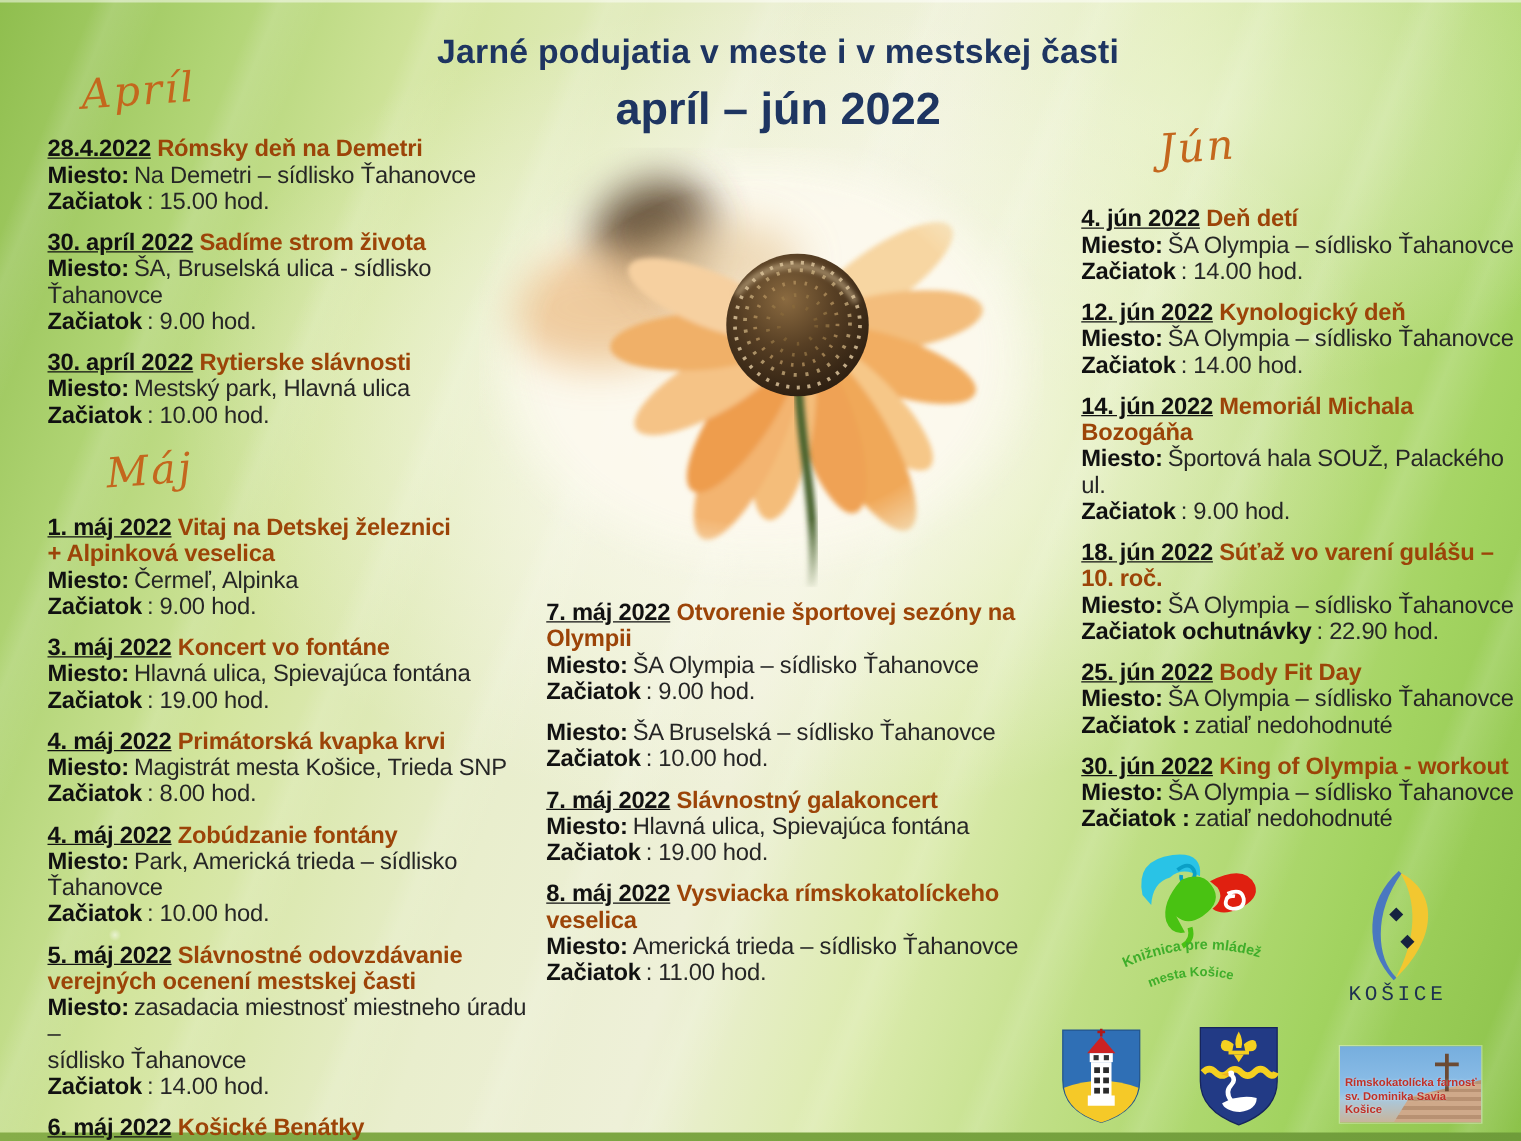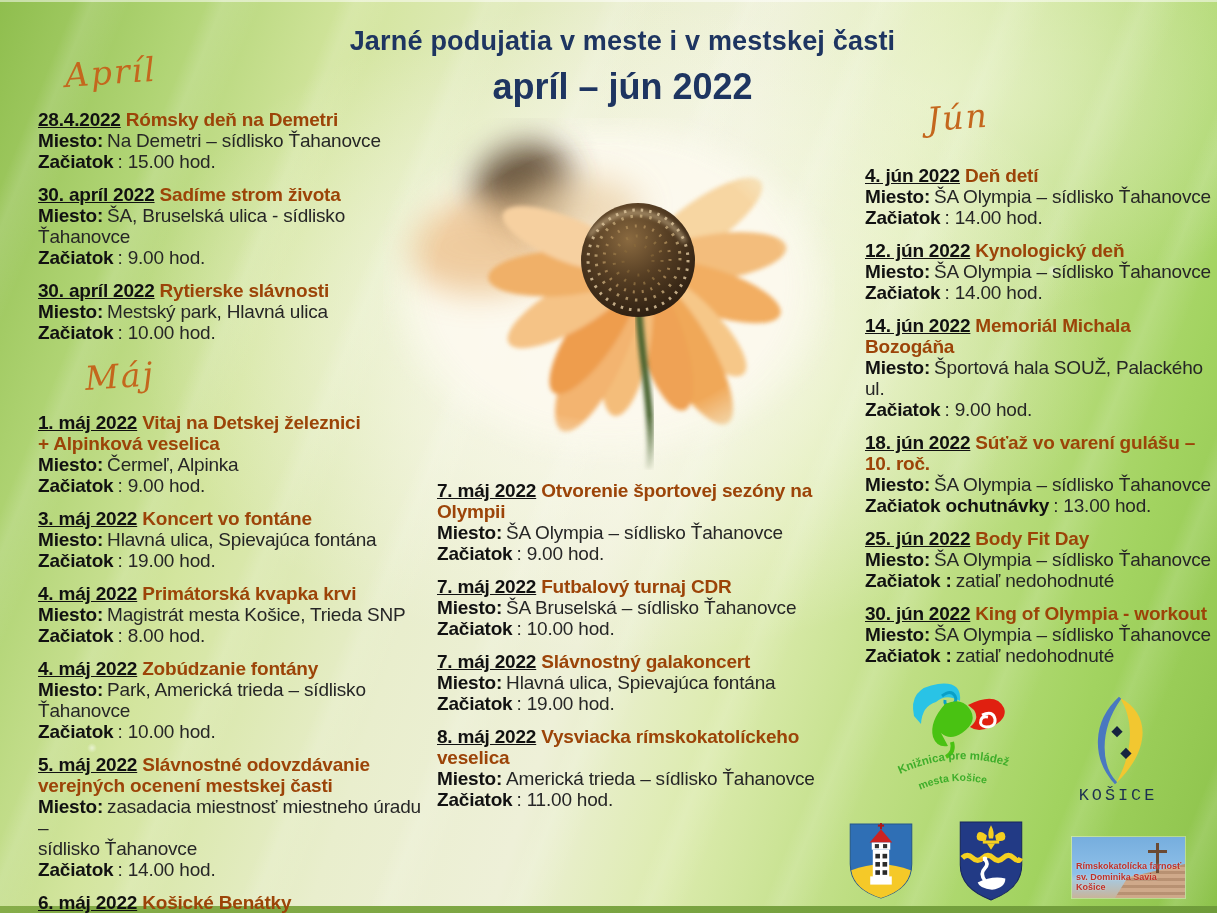--- a/index.html
+++ b/index.html
@@ -182,21 +182,20 @@
   </div>
 
   <div class="col" id="col-mid">
     <div class="ev">
       <p class="eh"><span class="ed">7. máj 2022</span><span class="et">Otvorenie športovej sezóny na
 Olympii</span></p>
       <p class="el"><span class="lb">Miesto:</span><span class="vl">ŠA Olympia – sídlisko Ťahanovce</span></p>
       <p class="el"><span class="lb">Začiatok</span><span class="vl">: 9.00 hod.</span></p>
     </div>
     <div class="ev">
-      <p class="eh"><span class="ed">7. máj 2022</span><span class="et">Futbalový turnaj CDR</span></p>
       <p class="el"><span class="lb">Miesto:</span><span class="vl">ŠA Bruselská – sídlisko Ťahanovce</span></p>
       <p class="el"><span class="lb">Začiatok</span><span class="vl">: 10.00 hod.</span></p>
     </div>
     <div class="ev">
       <p class="eh"><span class="ed">7. máj 2022</span><span class="et">Slávnostný galakoncert</span></p>
       <p class="el"><span class="lb">Miesto:</span><span class="vl">Hlavná ulica, Spievajúca fontána</span></p>
       <p class="el"><span class="lb">Začiatok</span><span class="vl">: 19.00 hod.</span></p>
     </div>
     <div class="ev">
       <p class="eh"><span class="ed">8. máj 2022</span><span class="et">Vysviacka rímskokatolíckeho veselica</span></p>
@@ -219,21 +218,21 @@
       <p class="el"><span class="lb">Začiatok</span><span class="vl">: 14.00 hod.</span></p>
     </div>
     <div class="ev">
       <p class="eh"><span class="ed">14. jún 2022</span><span class="et">Memoriál Michala Bozogáňa</span></p>
       <p class="el"><span class="lb">Miesto:</span><span class="vl">Športová hala SOUŽ, Palackého ul.</span></p>
       <p class="el"><span class="lb">Začiatok</span><span class="vl">: 9.00 hod.</span></p>
     </div>
     <div class="ev">
       <p class="eh"><span class="ed">18. jún 2022</span><span class="et">Súťaž vo varení gulášu – 10. roč.</span></p>
       <p class="el"><span class="lb">Miesto:</span><span class="vl">ŠA Olympia – sídlisko Ťahanovce</span></p>
-      <p class="el"><span class="lb">Začiatok ochutnávky</span><span class="vl">: 13.00 hod.</span></p>
+      <p class="el"><span class="lb">Začiatok ochutnávky</span><span class="vl">: 22.90 hod.</span></p>
     </div>
     <div class="ev">
       <p class="eh"><span class="ed">25. jún 2022</span><span class="et">Body Fit Day</span></p>
       <p class="el"><span class="lb">Miesto:</span><span class="vl">ŠA Olympia – sídlisko Ťahanovce</span></p>
       <p class="el"><span class="lb">Začiatok :</span><span class="vl">zatiaľ nedohodnuté</span></p>
     </div>
     <div class="ev">
       <p class="eh"><span class="ed">30. jún 2022</span><span class="et">King of Olympia - workout</span></p>
       <p class="el"><span class="lb">Miesto:</span><span class="vl">ŠA Olympia – sídlisko Ťahanovce</span></p>
       <p class="el"><span class="lb">Začiatok :</span><span class="vl">zatiaľ nedohodnuté</span></p>

